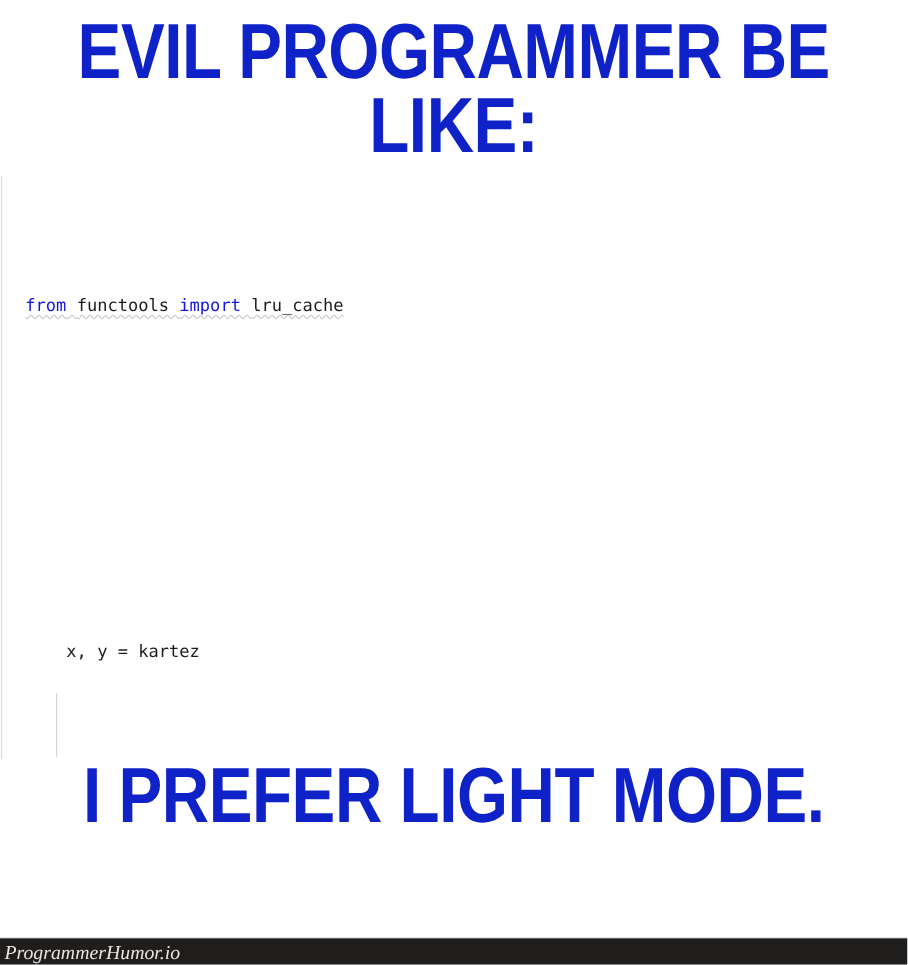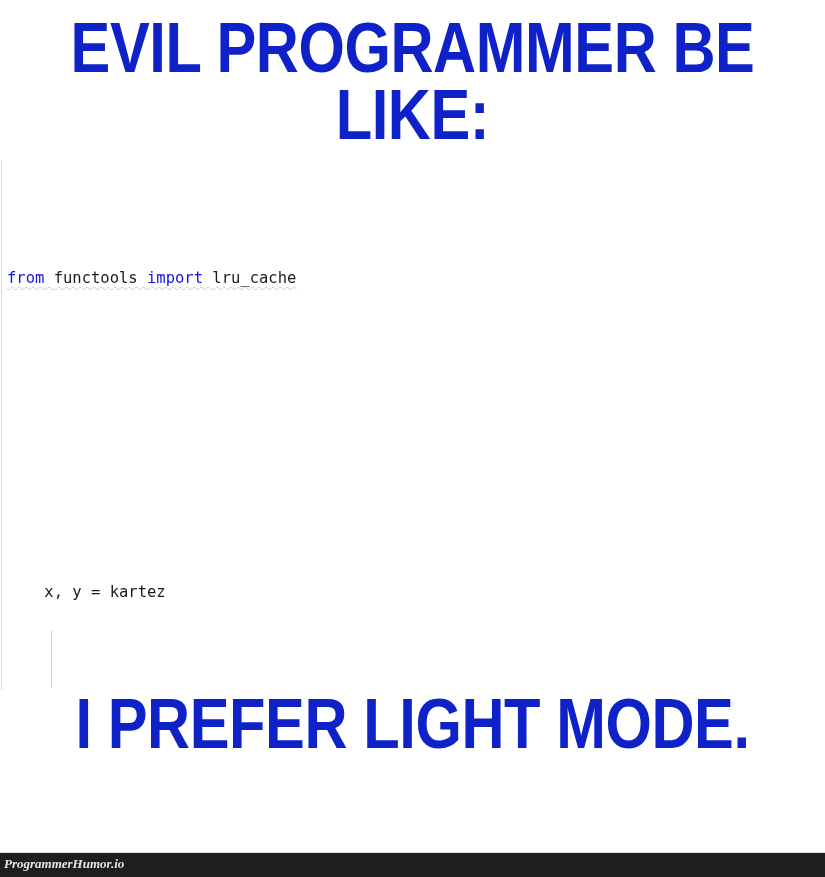--- a/index.html
+++ b/index.html
@@ -76,21 +76,21 @@
     width: 825px;
     font-family: "DejaVu Sans Mono", "Liberation Mono", monospace;
     font-size: 15.5px;
     line-height: 26.2px;
     white-space: pre;
     color: #1b1b1b;
   }
   .line {
     position: relative;
     height: 26.2px;
-    padding-left: 7px;
+    padding-left: 23px;
     box-sizing: border-box;
   }
 
   
   .kw   { color: #1414dc; }
   .pln  { color: #1b1b1b; }
 
   
   .sq {
     text-decoration-line: underline;
@@ -149,22 +149,22 @@
     height: 24px;
     background: #201d1d;
   }
   .footer-text {
     position: absolute;
     left: 4px;
     top: 3px;
     color: #e8e6e2;
     font-family: "Liberation Serif", "DejaVu Serif", serif;
     font-style: italic;
-    font-weight: bold;
-    font-size: 13px;
+    font-weight: normal;
+    font-size: 18px;
     letter-spacing: 0px;
   }
   .footer-hairline {
     position: absolute;
     left: 0;
     bottom: 24px;
     width: 825px;
     height: 1px;
     background: #e2e2e2;
   }

